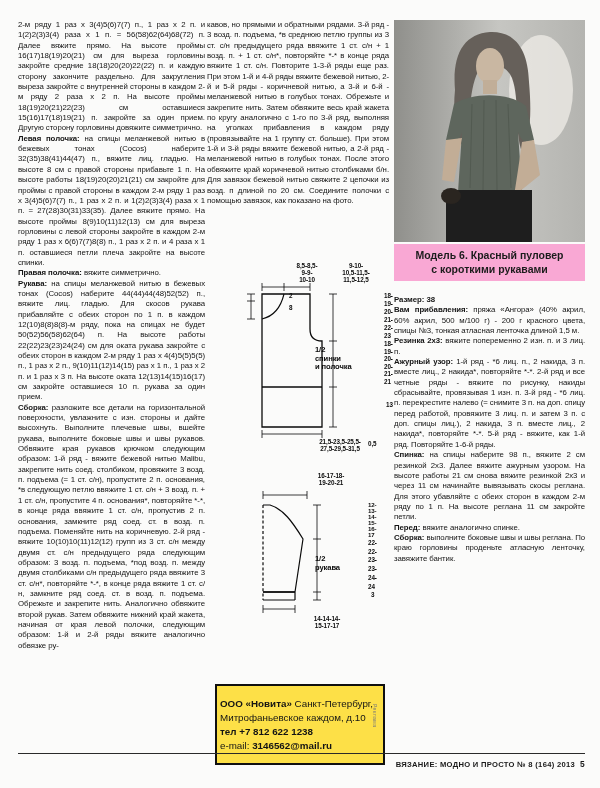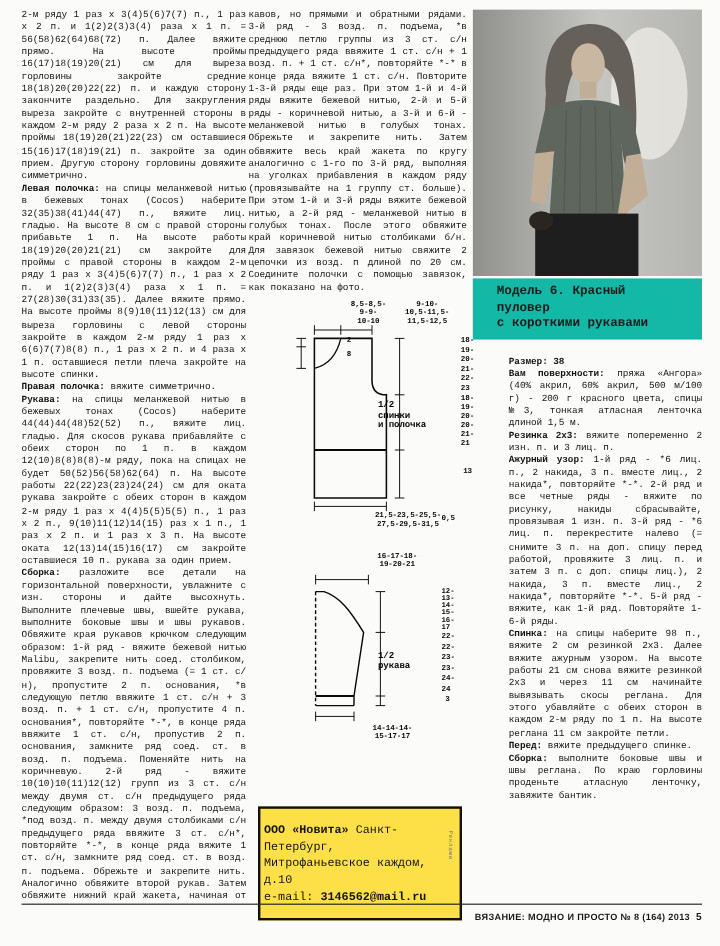--- a/index.html
+++ b/index.html
@@ -1,35 +1,35 @@
 <!DOCTYPE html>
 <html><head>
 <meta charset="utf-8">
 <style>
   html,body{margin:0;padding:0;}
   body{
     width:600px;height:788px;position:relative;background:#fbfbfa;
     font-family:"Liberation Sans",sans-serif;color:#141414;overflow:hidden;
   }
-  .col{position:absolute;top:8px;font-family:Liberation Mono, monospace;}
+  .col{position:absolute;top:20px;}
   .txt{font-size:7.8px;line-height:10.35px;text-align:justify;letter-spacing:-0.05px;}
   .txt p{margin:0;}
   .lead{font-weight:bold;}
   #col-left{left:18px;width:187px;height:742px;overflow:hidden;}
   #col-mid{left:207px;width:182px;height:760px;}
   #col-right{left:394px;width:191px;}
   
   #photo{width:191px;height:222px;overflow:hidden;background:#b9b9b5;}
   
   #caption{
-    background:#14b8a6;color:#1c1c1c;font-weight:bold;font-size:10.5px;
-    line-height:13.5px;padding:5px 20px;white-space:pre-line;margin-top:2px;
+    background:#f9a8d4;color:#1c1c1c;font-weight:bold;font-size:10.5px;
+    line-height:13.5px;text-align:center;padding:5px 2px;white-space:pre-line;margin-top:2px;
   }
   
-  #right-text{margin-top:14px;margin-left:30px;}
+  #right-text{margin-top:14px;}
   
   .diagram{position:absolute;left:0;width:182px;}
   .dlabel{
     position:absolute;font-weight:bold;font-size:6.3px;line-height:7.2px;
     white-space:pre-line;letter-spacing:-0.1px;color:#0a0a0a;margin-left:48px;
   }
   .dlabel.center{text-align:center;}
   svg .ln{stroke:#0a0a0a;fill:none;}
   
   #ad-box{
@@ -132,20 +132,21 @@
     <div class="dlabel" style="left:116px;top:119px;">3</div>
     <div class="dlabel center" style="left:40px;top:143px;width:64px;">14-14-14-
 15-17-17</div>
     <div class="dlabel" style="left:60px;top:83px;font-size:7.6px;line-height:8.6px;">1/2
 рукава</div>
   </div>
 
   <div id="ad-box">
     <div><b>ООО «Новита»</b><span> Санкт-Петербург,</span></div>
     <div>Митрофаньевское каждом, д.10</div>
+    <div style="font-weight:bold;">тел +7 812 622 1238</div>
     <div><span>e-mail: </span><b>3146562@mail.ru</b></div>
     <div id="ad-side">Реклама</div>
   </div>
 </div>
 
 <div id="col-right" class="col">
   <div id="photo">
     <svg width="191" height="222" viewBox="0 0 191 222">
       <defs>
         <linearGradient id="bgg" x1="0" y1="0" x2="1" y2="0">
@@ -169,25 +170,25 @@
         <path d="M114,84 L117,168" fill="none"></path>
       </g>
       <rect x="52" y="170" width="86" height="52" fill="#1e1e1e"></rect>
       <ellipse cx="57" cy="176" rx="10" ry="8" fill="#2a2520"></ellipse>
     </svg>
   </div>
   <div id="caption" class="pre">Модель 6. Красный пуловер
 с короткими рукавами</div>
   <div id="right-text" class="txt">
     <p><b class="lead">Размер: 38</b><span></span></p>
-    <p><b class="lead">Вам поверхности:</b><span> пряжа «Ангора» (40% акрил, 60% акрил, 500 м/100 г) - 200 г красного цвета, спицы №3, тонкая атласная ленточка длиной 1,5 м.</span></p>
+    <p><b class="lead">Вам прибавления:</b><span> пряжа «Ангора» (40% акрил, 60% акрил, 500 м/100 г) - 200 г красного цвета, спицы №3, тонкая атласная ленточка длиной 1,5 м.</span></p>
     <p><b class="lead">Резинка 2х3:</b><span> вяжите попеременно 2 изн. п. и 3 лиц. п.</span></p>
     <p><b class="lead">Ажурный узор:</b><span> 1-й ряд - *6 лиц. п., 2 накида, 3 п. вместе лиц., 2 накида*, повторяйте *-*. 2-й ряд и все четные ряды - вяжите по рисунку, накиды сбрасывайте, провязывая 1 изн. п. 3-й ряд - *6 лиц. п. перекрестите налево (= снимите 3 п. на доп. спицу перед работой, провяжите 3 лиц. п. и затем 3 п. с доп. спицы лиц.), 2 накида, 3 п. вместе лиц., 2 накида*, повторяйте *-*. 5-й ряд - вяжите, как 1-й ряд. Повторяйте 1-6-й ряды.</span></p>
     <p><b class="lead">Спинка:</b><span> на спицы наберите 98 п., вяжите 2 см резинкой 2х3. Далее вяжите ажурным узором. На высоте работы 21 см снова вяжите резинкой 2х3 и через 11 см начинайте вывязывать скосы реглана. Для этого убавляйте с обеих сторон в каждом 2-м ряду по 1 п. На высоте реглана 11 см закройте петли.</span></p>
-    <p><b class="lead">Перед:</b><span> вяжите предыдущего спинке.</span></p>
+    <p><b class="lead">Перед:</b><span> вяжите аналогично спинке.</span></p>
     <p><b class="lead">Сборка:</b><span> выполните боковые швы и швы реглана. По краю горловины проденьте атласную ленточку, завяжите бантик.</span></p>
   </div>
 </div>
 
 <div id="footer-rule"></div>
 <div id="footer">
   <span>ВЯЗАНИЕ: МОДНО И ПРОСТО № 8 (164) 2013</span><b>5</b>
 </div>
 
 </body></html>

